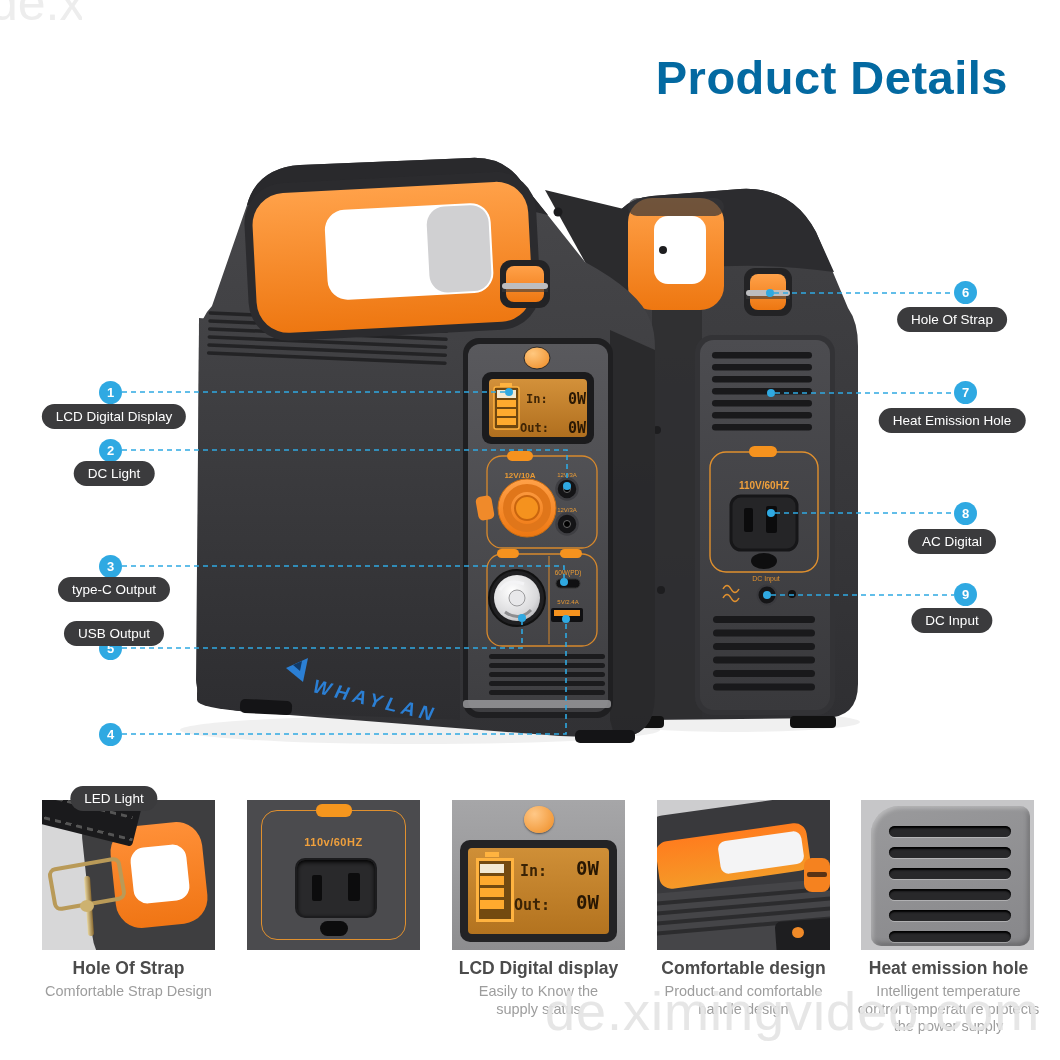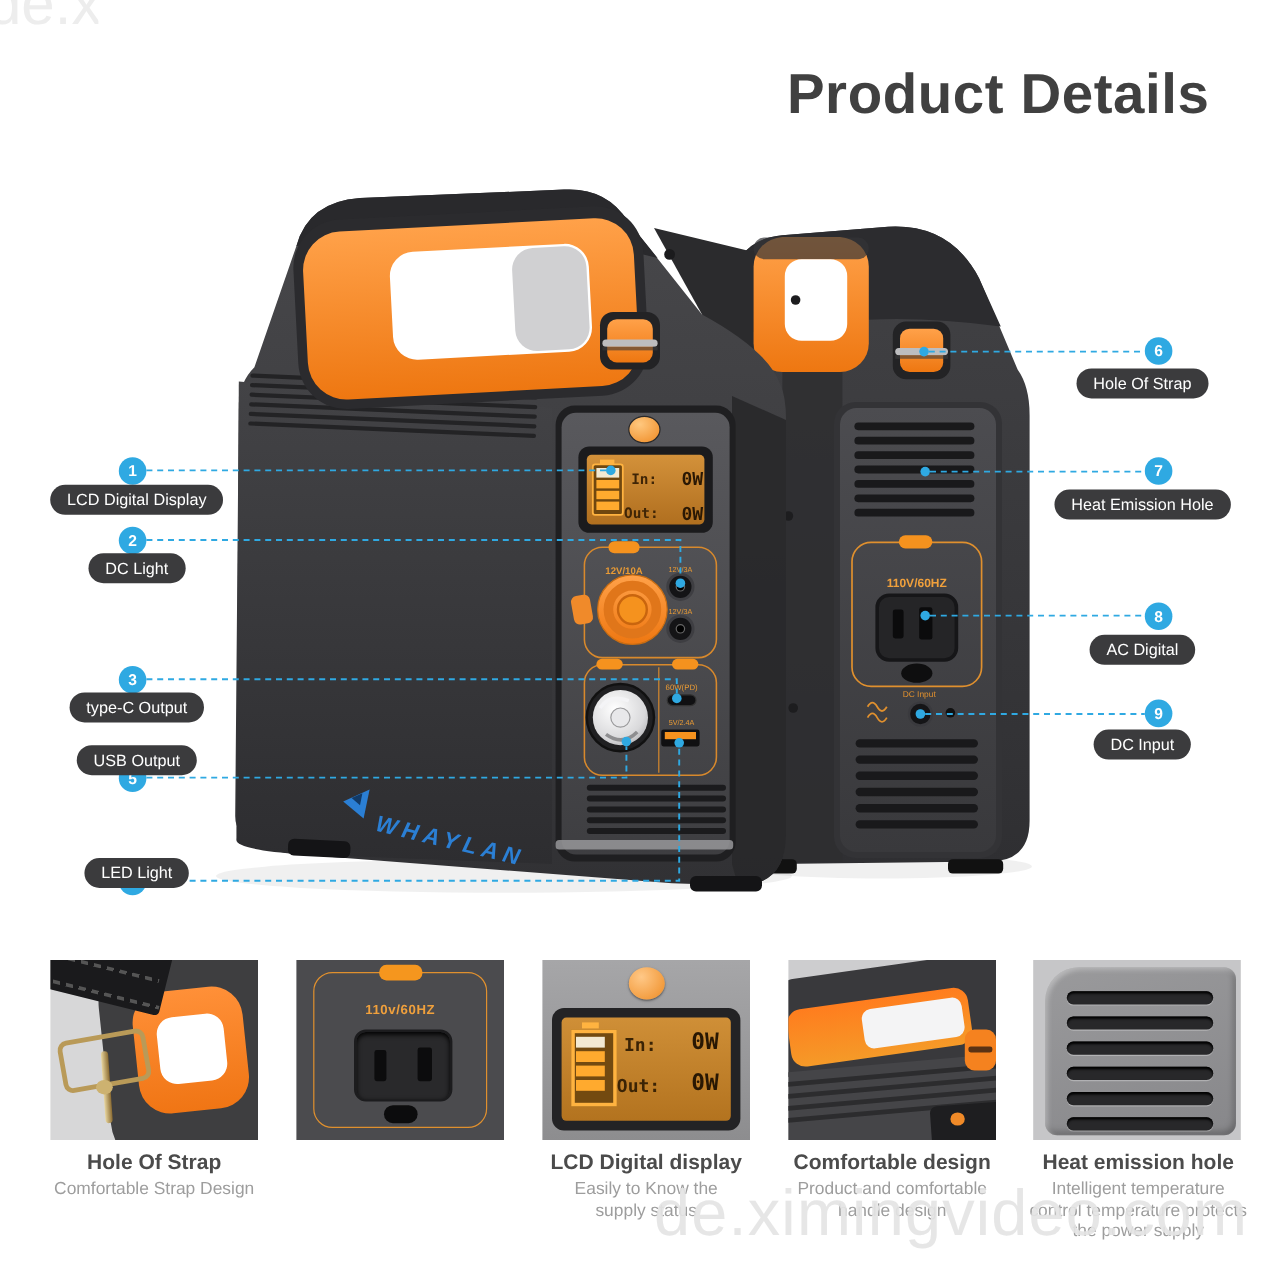--- a/index.html
+++ b/index.html
@@ -1,20 +1,20 @@
 <!DOCTYPE html>
 <html><head>
 <meta charset="utf-8">
 <style>
   html,body{margin:0;padding:0;background:#ffffff;}
   #stage{position:relative;width:1060px;height:1060px;background:#ffffff;overflow:hidden;
          font-family:"Liberation Sans",sans-serif;}
   
   .title{position:absolute;top:50px;right:52px;font-size:47px;font-weight:700;
-         color:#404040;letter-spacing:.5px;}
+         color:#0369a1;letter-spacing:.5px;}
   
   .co-circle{position:absolute;width:23px;height:23px;border-radius:50%;background:#2fa9e2;
              color:#fff;font-size:13px;font-weight:700;text-align:center;line-height:23px;z-index:6;}
   .co-pill{position:absolute;transform:translateX(-50%);background:#3b3b3d;color:#fff;
            font-size:13.5px;line-height:25px;height:25px;padding:0 14px;border-radius:13px;
            white-space:nowrap;z-index:6;}
   
   #product{position:absolute;left:0;top:0;width:1060px;height:1060px;z-index:4;}
   
   .card{position:absolute;top:800px;width:173px;height:150px;overflow:hidden;background:#d7d7d8;}
@@ -332,21 +332,21 @@
 
   <div class="co-circle" style="left:99px;top:381px;">1</div>
   <div class="co-pill" style="left:114px;top:404px;">LCD Digital Display</div>
   <div class="co-circle" style="left:99px;top:439px;">2</div>
   <div class="co-pill" style="left:114px;top:461px;">DC Light</div>
   <div class="co-circle" style="left:99px;top:555px;">3</div>
   <div class="co-pill" style="left:114px;top:577px;">type-C Output</div>
   <div class="co-circle" style="left:99px;top:637px;">5</div>
   <div class="co-pill" style="left:114px;top:621px;">USB Output</div>
   <div class="co-circle" style="left:99px;top:723px;">4</div>
-  <div class="co-pill" style="left:114px;top:715px;text-align:center;">LED Light</div>
+  <div class="co-pill" style="left:114px;top:786px;text-align:center;">LED Light</div>
 
   <div class="co-circle" style="left:954px;top:281px;">6</div>
   <div class="co-pill" style="left:952px;top:307px;">Hole Of Strap</div>
   <div class="co-circle" style="left:954px;top:381px;">7</div>
   <div class="co-pill" style="left:952px;top:408px;">Heat Emission Hole</div>
   <div class="co-circle" style="left:954px;top:502px;">8</div>
   <div class="co-pill" style="left:952px;top:529px;">AC Digital</div>
   <div class="co-circle" style="left:954px;top:583px;">9</div>
   <div class="co-pill" style="left:952px;top:608px;">DC Input</div>
 

